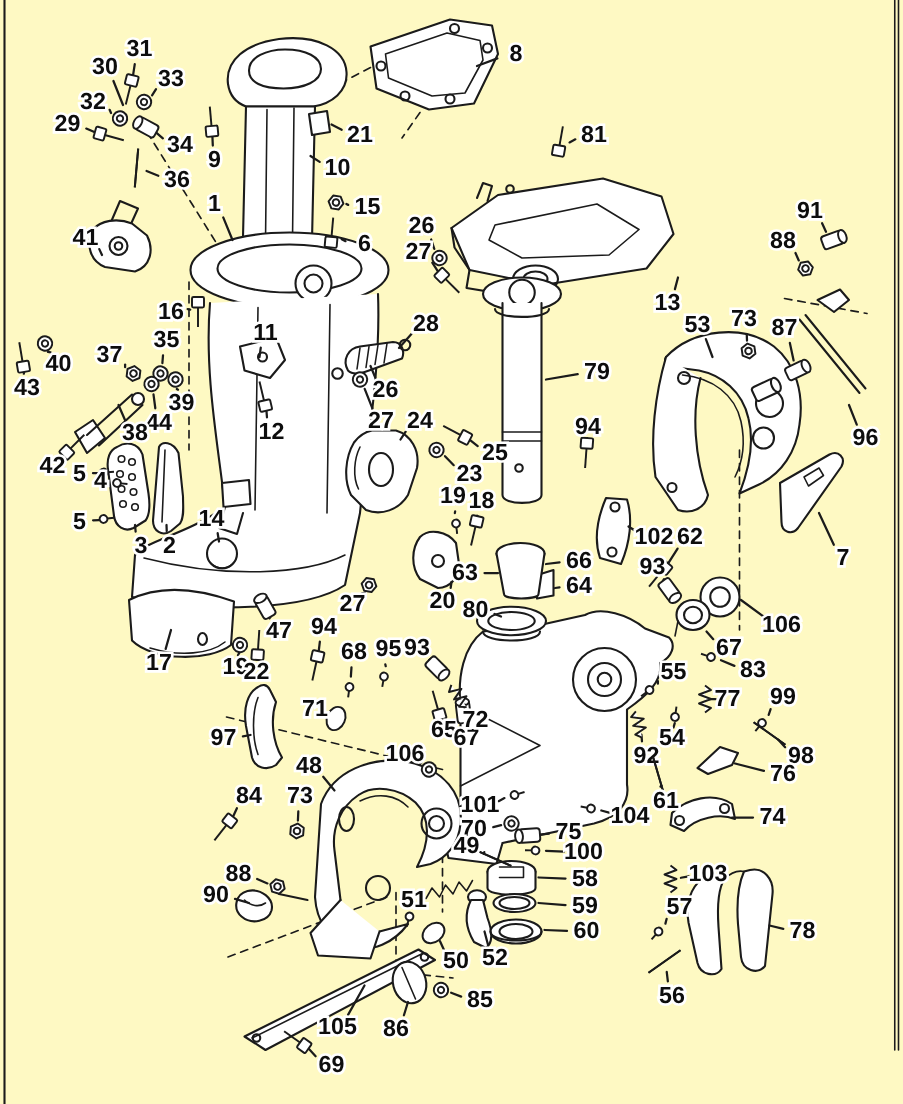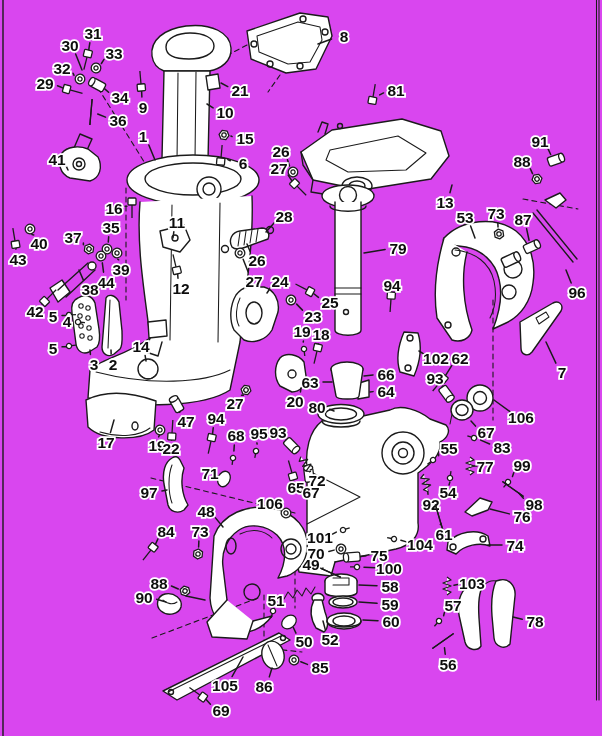--- a/index.html
+++ b/index.html
@@ -1,16 +1,16 @@
 <!DOCTYPE html>
 <html><head>
 <meta charset="utf-8">
 <style>
   html,body{margin:0;padding:0;background:#fff;}
-  .stage{position:relative;width:602px;height:736px;background:#d946ef;overflow:hidden;
+  .stage{position:relative;width:602px;height:736px;background:#fef9c3;overflow:hidden;
          font-family:"Liberation Sans",sans-serif;}
   svg{position:absolute;left:0;top:0;}
   svg *{vector-effect:none;}
   .art path,.art line,.art circle,.art ellipse,.art polygon,.art rect{
       stroke:#1b1b1b;stroke-width:1.4;stroke-linejoin:round;stroke-linecap:round;fill:none;}
   .art .solid{fill:#ffffff;}
   .art .thin{stroke-width:1.05;}
   .art .dash{stroke-dasharray:5 4;stroke-width:1.1;}
   .co-label{font:700 15.5px "Liberation Sans",sans-serif;fill:#0d0d0d;
             text-anchor:middle;dominant-baseline:central;

